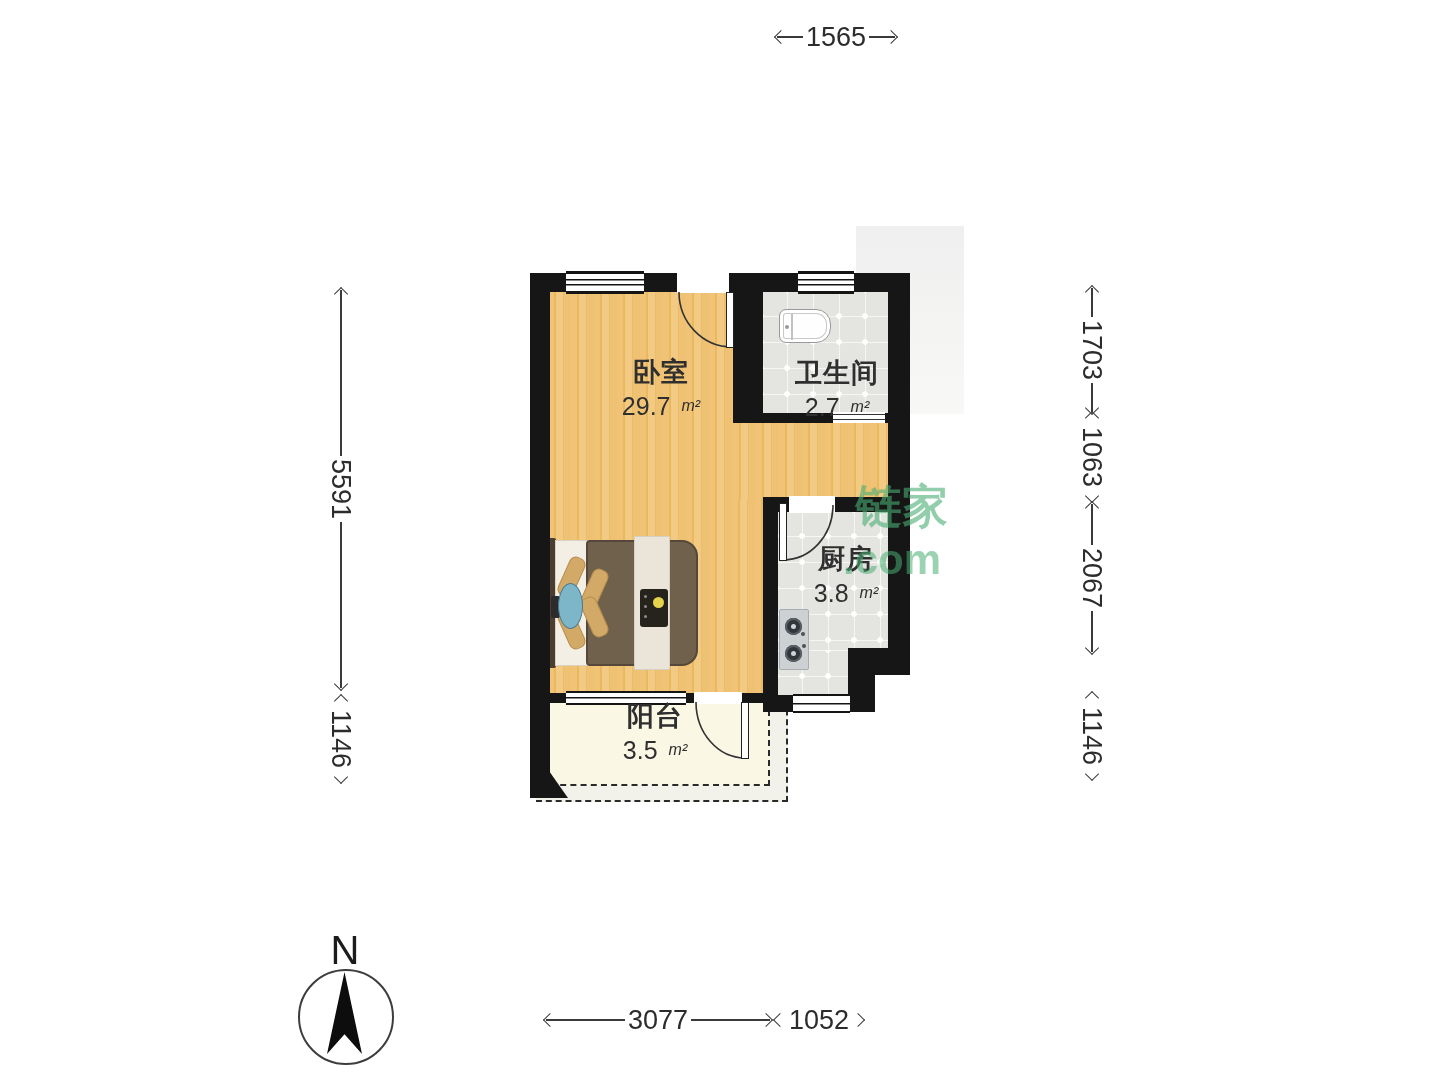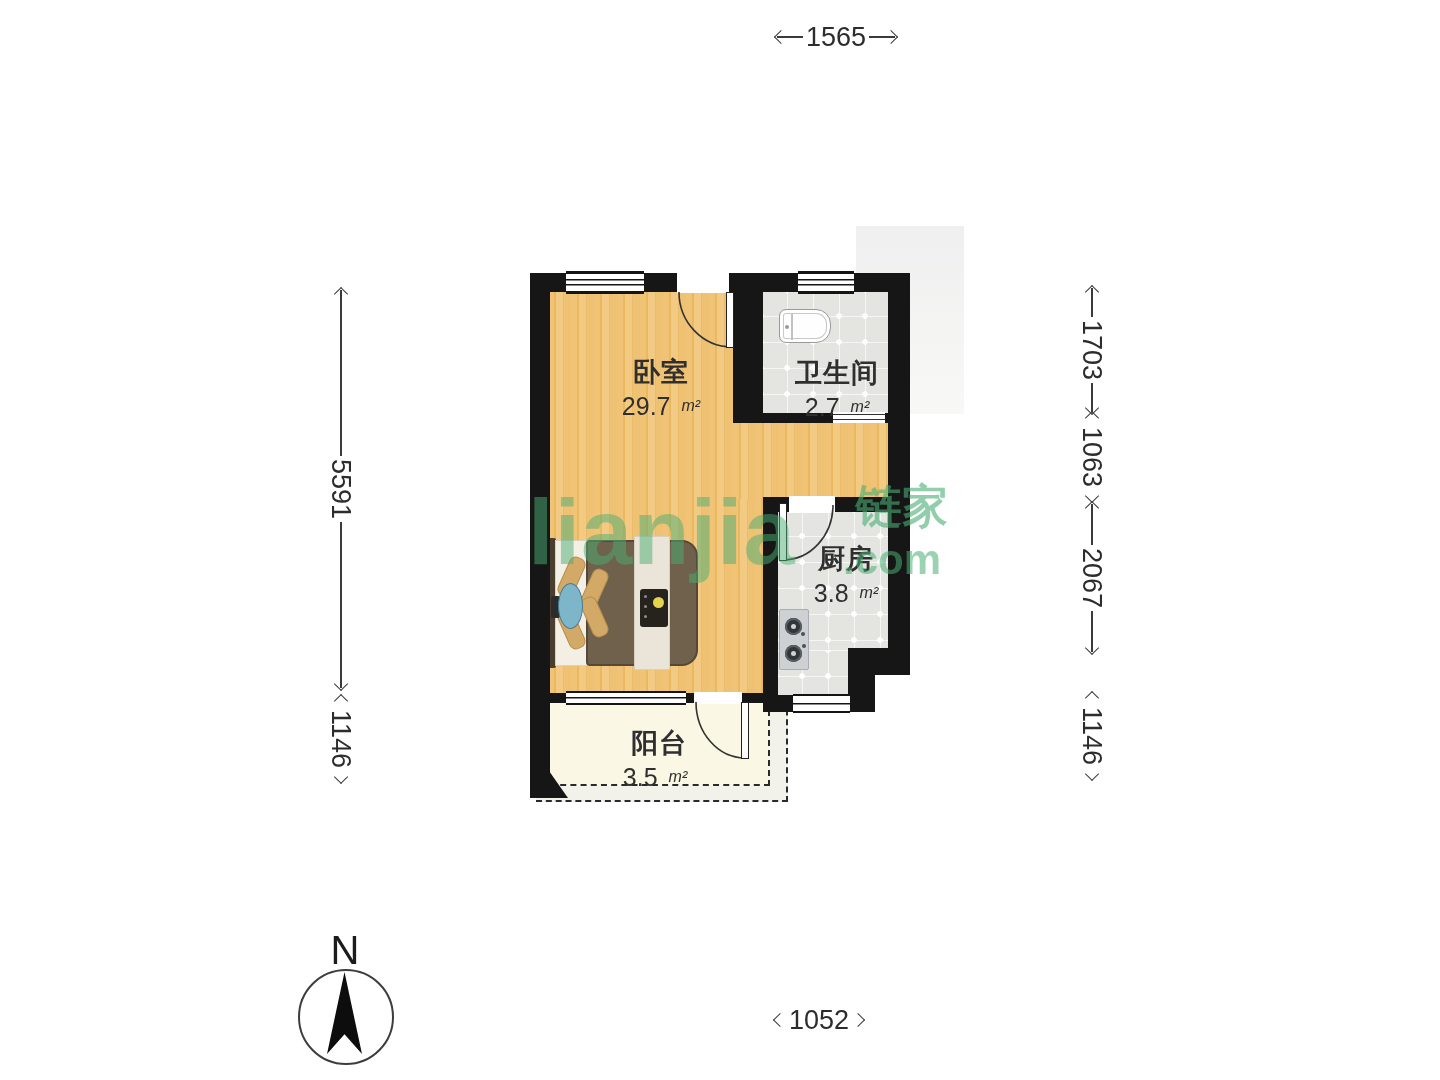--- a/index.html
+++ b/index.html
@@ -165,31 +165,36 @@
     <div class="room-area"><span>29.7</span><span class="unit">m²</span></div>
   </div>
   <div class="room-label" style="left:837px;top:355px;">
     <div class="room-name">卫生间</div>
     <div class="room-area"><span>2.7</span><span class="unit">m²</span></div>
   </div>
   <div class="room-label" style="left:846px;top:541px;">
     <div class="room-name">厨房</div>
     <div class="room-area"><span>3.8</span><span class="unit">m²</span></div>
   </div>
-  <div class="room-label" style="left:655px;top:725px;text-align:right;">
+  <div class="room-label" style="left:655px;top:698px;">
     <div class="room-name">阳台</div>
     <div class="room-area"><span>3.5</span><span class="unit">m²</span></div>
   </div>
 
   <div class="dim" style="left:777px;top:21px;width:118px;">
     <span class="shaft l"></span>
     <span class="dim-val">1565</span>
     <span class="shaft r"></span>
   </div>
 
+  <div class="dim" style="left:546px;top:1004px;width:224px;">
+    <span class="shaft l"></span>
+    <span class="dim-val">3077</span>
+    <span class="shaft r"></span>
+  </div>
   <div class="dim compact" style="left:776px;top:1004px;width:86px;">
     <span class="shaft l"></span>
     <span class="dim-val">1052</span>
     <span class="shaft r"></span>
   </div>
 
   <div class="dim vert" style="left:142px;top:473px;width:398px;">
     <span class="shaft l"></span>
     <span class="dim-val">5591</span>
     <span class="shaft r"></span>
@@ -214,21 +219,20 @@
     <span class="shaft l"></span>
     <span class="dim-val">2067</span>
     <span class="shaft r"></span>
   </div>
   <div class="dim vert compact" style="left:1044px;top:726px;width:96px;">
     <span class="shaft l"></span>
     <span class="dim-val">1146</span>
     <span class="shaft r"></span>
   </div>
 
-  <div class="wm wm-brand" style="left:528px;top:480px;">Lianjia</div>
   <div class="wm wm-cjk" style="left:856px;top:476px;">链家</div>
   <div class="wm wm-tld" style="left:843px;top:536px;">.com</div>
 
   <div class="compass-n" style="left:345px;top:928px;">N</div>
   <div class="compass-circle" style="left:298px;top:969px;width:92px;height:92px;"></div>
   <div class="compass-arrow" style="left:327px;top:972px;width:35px;height:82px;"></div>
 
 </div>
 
 </body></html>

